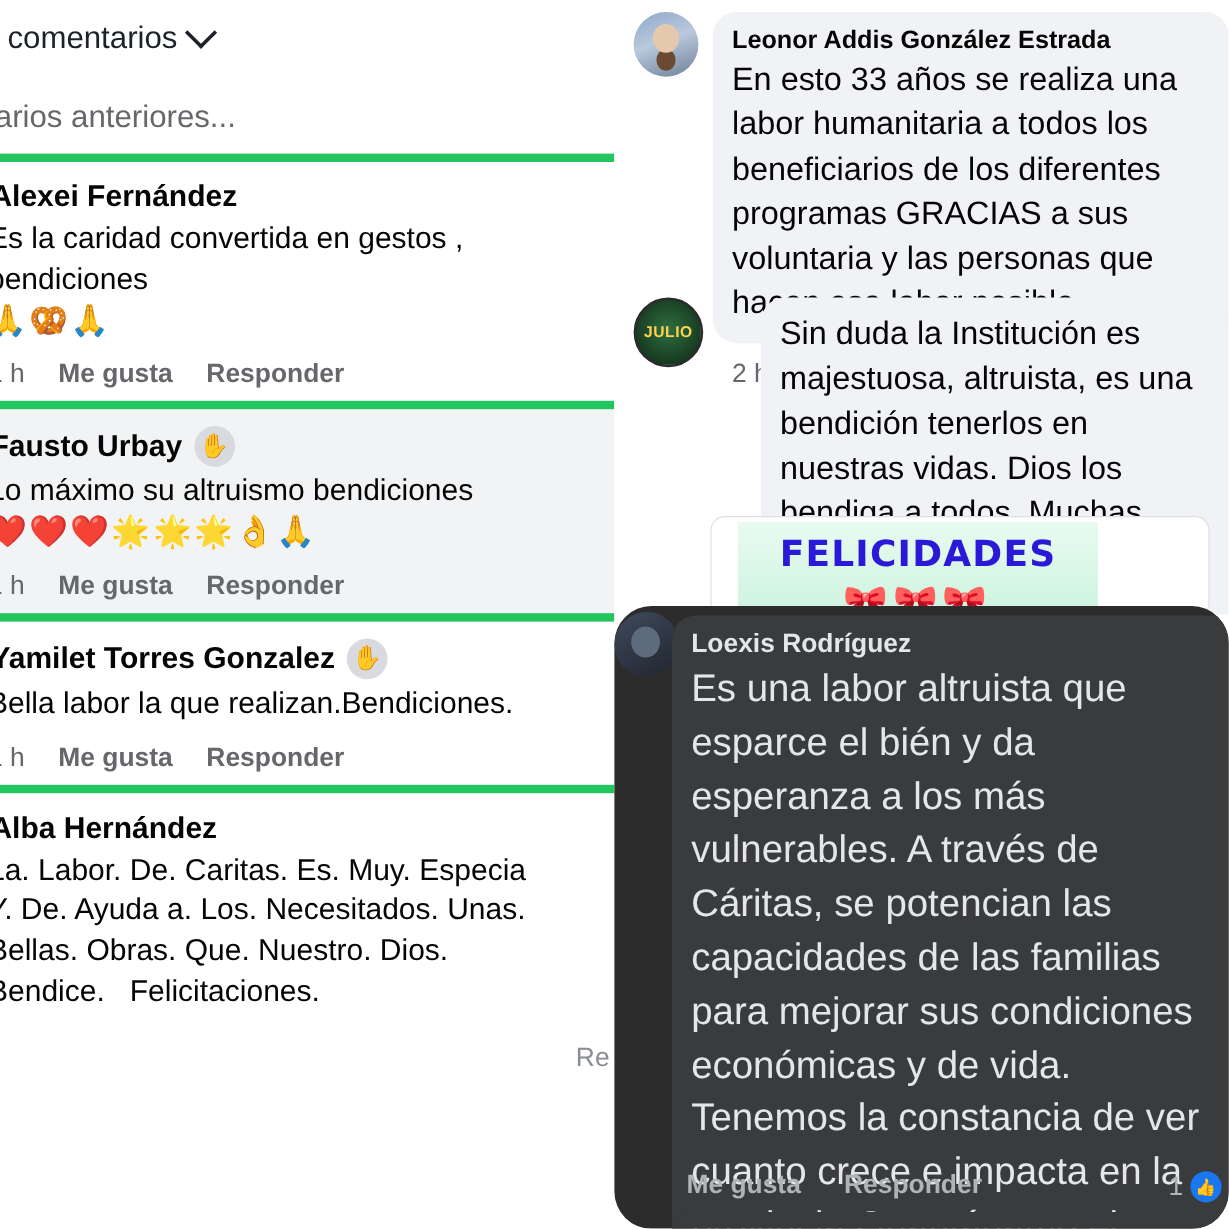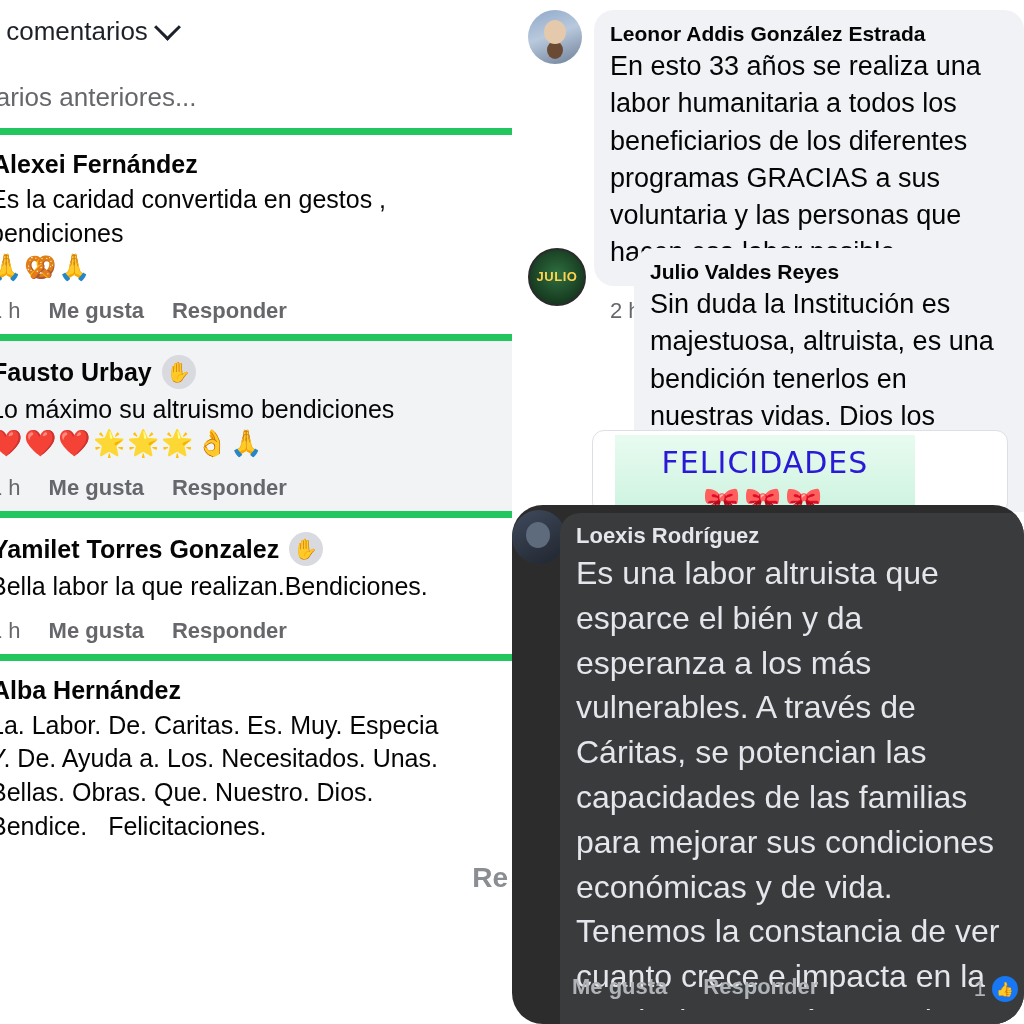--- a/index.html
+++ b/index.html
@@ -118,23 +118,23 @@
     background: #d8dadf;
     position: relative;
     text-align: center;
     font-size: 20px;
     line-height: 34px;
   }
   .pa-reply-right {
     position: absolute;
     right: 4px;
     bottom: 10px;
-    font-size: 28px;
+    font-size: 22px;
     color: #8a8d91;
-    font-weight: bold;
+    font-weight: normal;
   }
 
   
   .panel-b {
     position: absolute;
     left: 512px; top: 0;
     width: 512px;
     height: 512px;
     background: #ffffff;
     overflow: hidden;
@@ -212,21 +212,21 @@
     position: absolute;
     left: 22px; top: 4px;
     right: 92px; bottom: 0;
     background: linear-gradient(180deg,#e8fbf0 0%, #cdf3e0 100%);
   }
   .felic-text {
     position: absolute;
     left: 0; right: 0; top: 10px;
     text-align: center;
     font-size: 30px;
-    font-weight: normal;
+    font-weight: bold;
     color: #2a19d6;
     letter-spacing: 1px;
     font-family: "DejaVu Sans", sans-serif;
   }
   .felic-bows {
     position: absolute;
     left: 50%;
     transform: translateX(-50%);
     top: 50px;
     font-size: 30px;
@@ -400,21 +400,20 @@
           <span class="act">Me gusta</span>
           <span class="act">Responder</span>
         </div>
       </div>
     </div>
 
     <div class="pb-comment" style="left:16px; top:248px;gap:48px;">
       <div class="avatar av-julio">JULIO</div>
       <div>
         <div class="bubble">
-          <div class="pb-name">Julio Valdes Reyes</div>
           <div class="pb-text">Sin duda la Institución es majestuosa, altruista, es una bendición tenerlos en nuestras vidas.  Dios los bendiga a todos. Muchas felicidades. Reciban un fuerte abrazo.</div>
         </div>
       </div>
     </div>
   </div>
 
   <div class="felic-card">
     <div class="felic-inner">
       <div class="felic-text">FELICIDADES</div>
       <div class="felic-bows">🎀🎀🎀</div>

